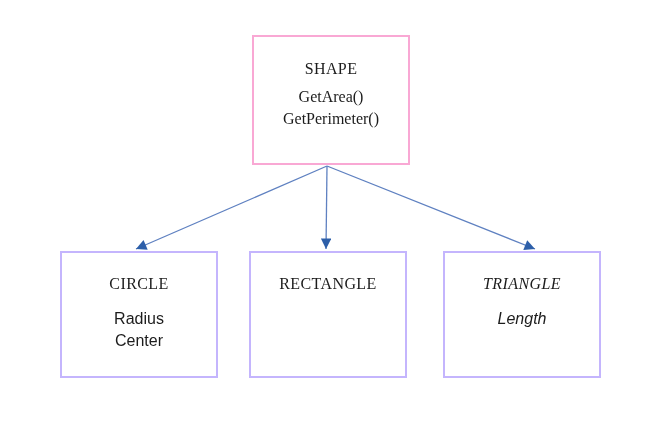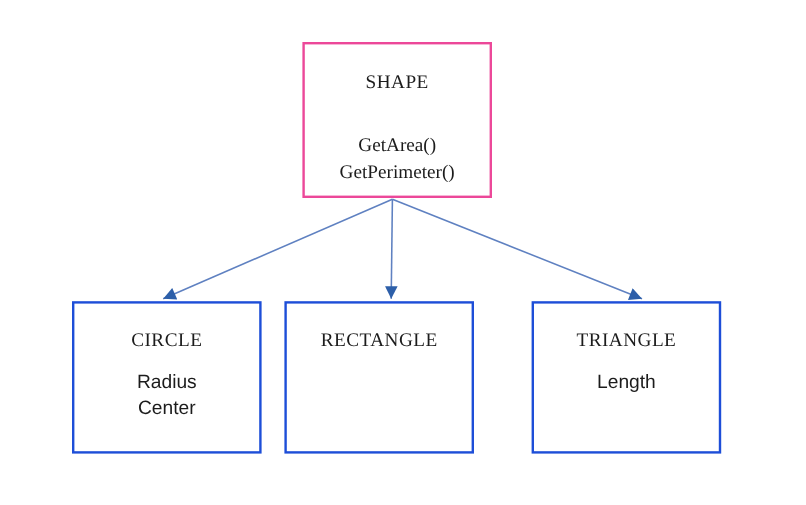--- a/index.html
+++ b/index.html
@@ -18,48 +18,48 @@
   }
   .box {
     position: absolute;
     background: #ffffff;
     box-sizing: border-box;
     text-align: center;
   }
   .box-parent {
     left: 252px; top: 35px;
     width: 158px; height: 130px;
-    border: 2px solid #ec4899;
+    border: 2px solid #f9a8d4;
   }
   .box-child {
     top: 251px;
     width: 158px; height: 127px;
-    border: 2px solid #1d4ed8;
+    border: 2px solid #c4b5fd;
   }
   .box-circle    { left: 60px; }
-  .box-rectangle { left: 237px; }
-  .box-triangle  { left: 443px; }
+  .box-rectangle { left: 249px; }
+  .box-triangle  { left: 443px; font-style: italic; }
 
   .box-title {
     margin-top: 21px;
     font-size: 16px;
     line-height: 20px;
     letter-spacing: 0.4px;
     font-family: "Liberation Serif", "DejaVu Serif", serif;
   }
   .box-parent .box-title { margin-top: 22px; }
 
   .box-lines {
     margin-top: 16px;
     font-size: 16px;
     line-height: 22px;
   }
   .box-parent .box-lines {
     font-family: "Liberation Serif", "DejaVu Serif", serif;
-    margin-top: 32px;
+    margin-top: 7px;
   }
   .box-child .box-lines {
     font-family: "Liberation Sans", "DejaVu Sans", sans-serif;
     margin-top: 14px;
   }
 
   svg.arrows {
     position: absolute;
     left: 0; top: 0;
     width: 672px; height: 421px;

